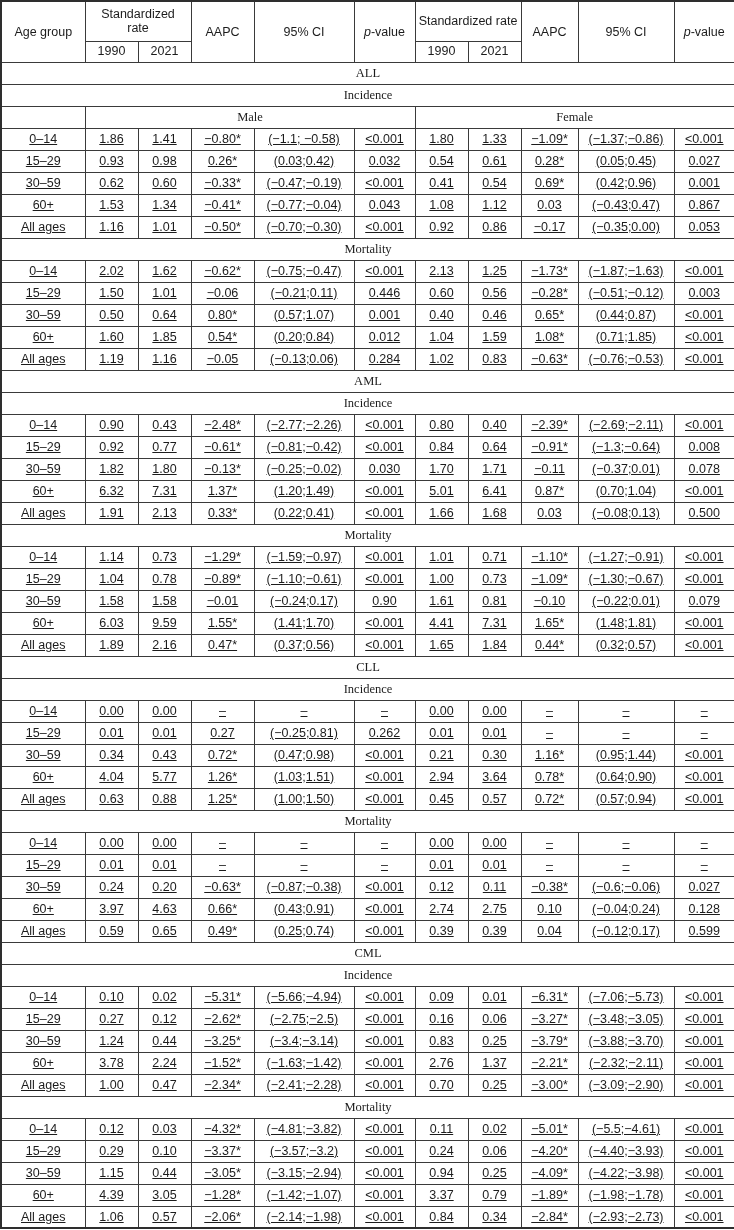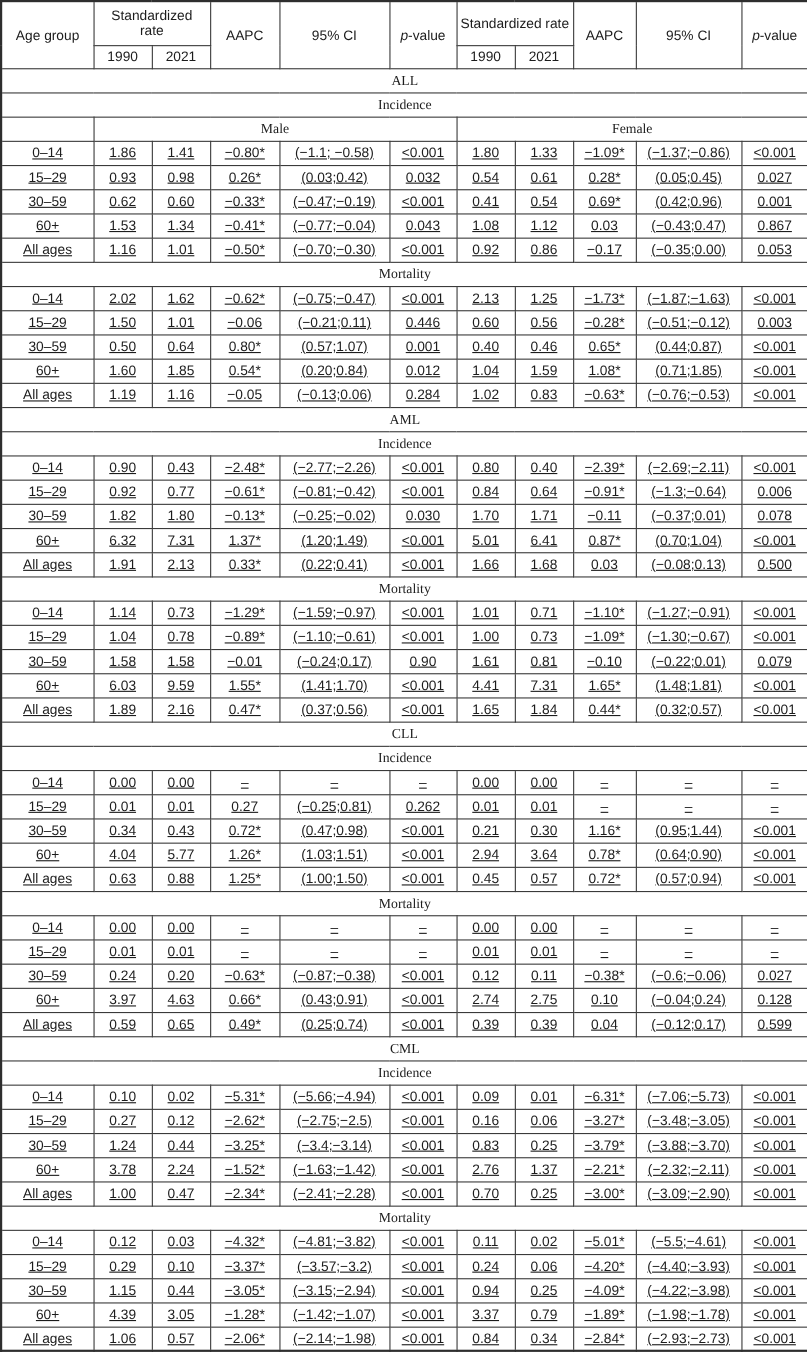--- a/index.html
+++ b/index.html
@@ -219,21 +219,21 @@
         <td>15–29</td>
         <td>0.92</td>
         <td>0.77</td>
         <td>−0.61*</td>
         <td>(−0.81;−0.42)</td>
         <td>&lt;0.001</td>
         <td>0.84</td>
         <td>0.64</td>
         <td>−0.91*</td>
         <td>(−1.3;−0.64)</td>
-        <td>0.006</td>
+        <td>0.008</td>
       </tr>
       <tr class="data-row">
         <td>30–59</td>
         <td>1.82</td>
         <td>1.80</td>
         <td>−0.13*</td>
         <td>(−0.25;−0.02)</td>
         <td>0.030</td>
         <td>1.70</td>
         <td>1.71</td>

